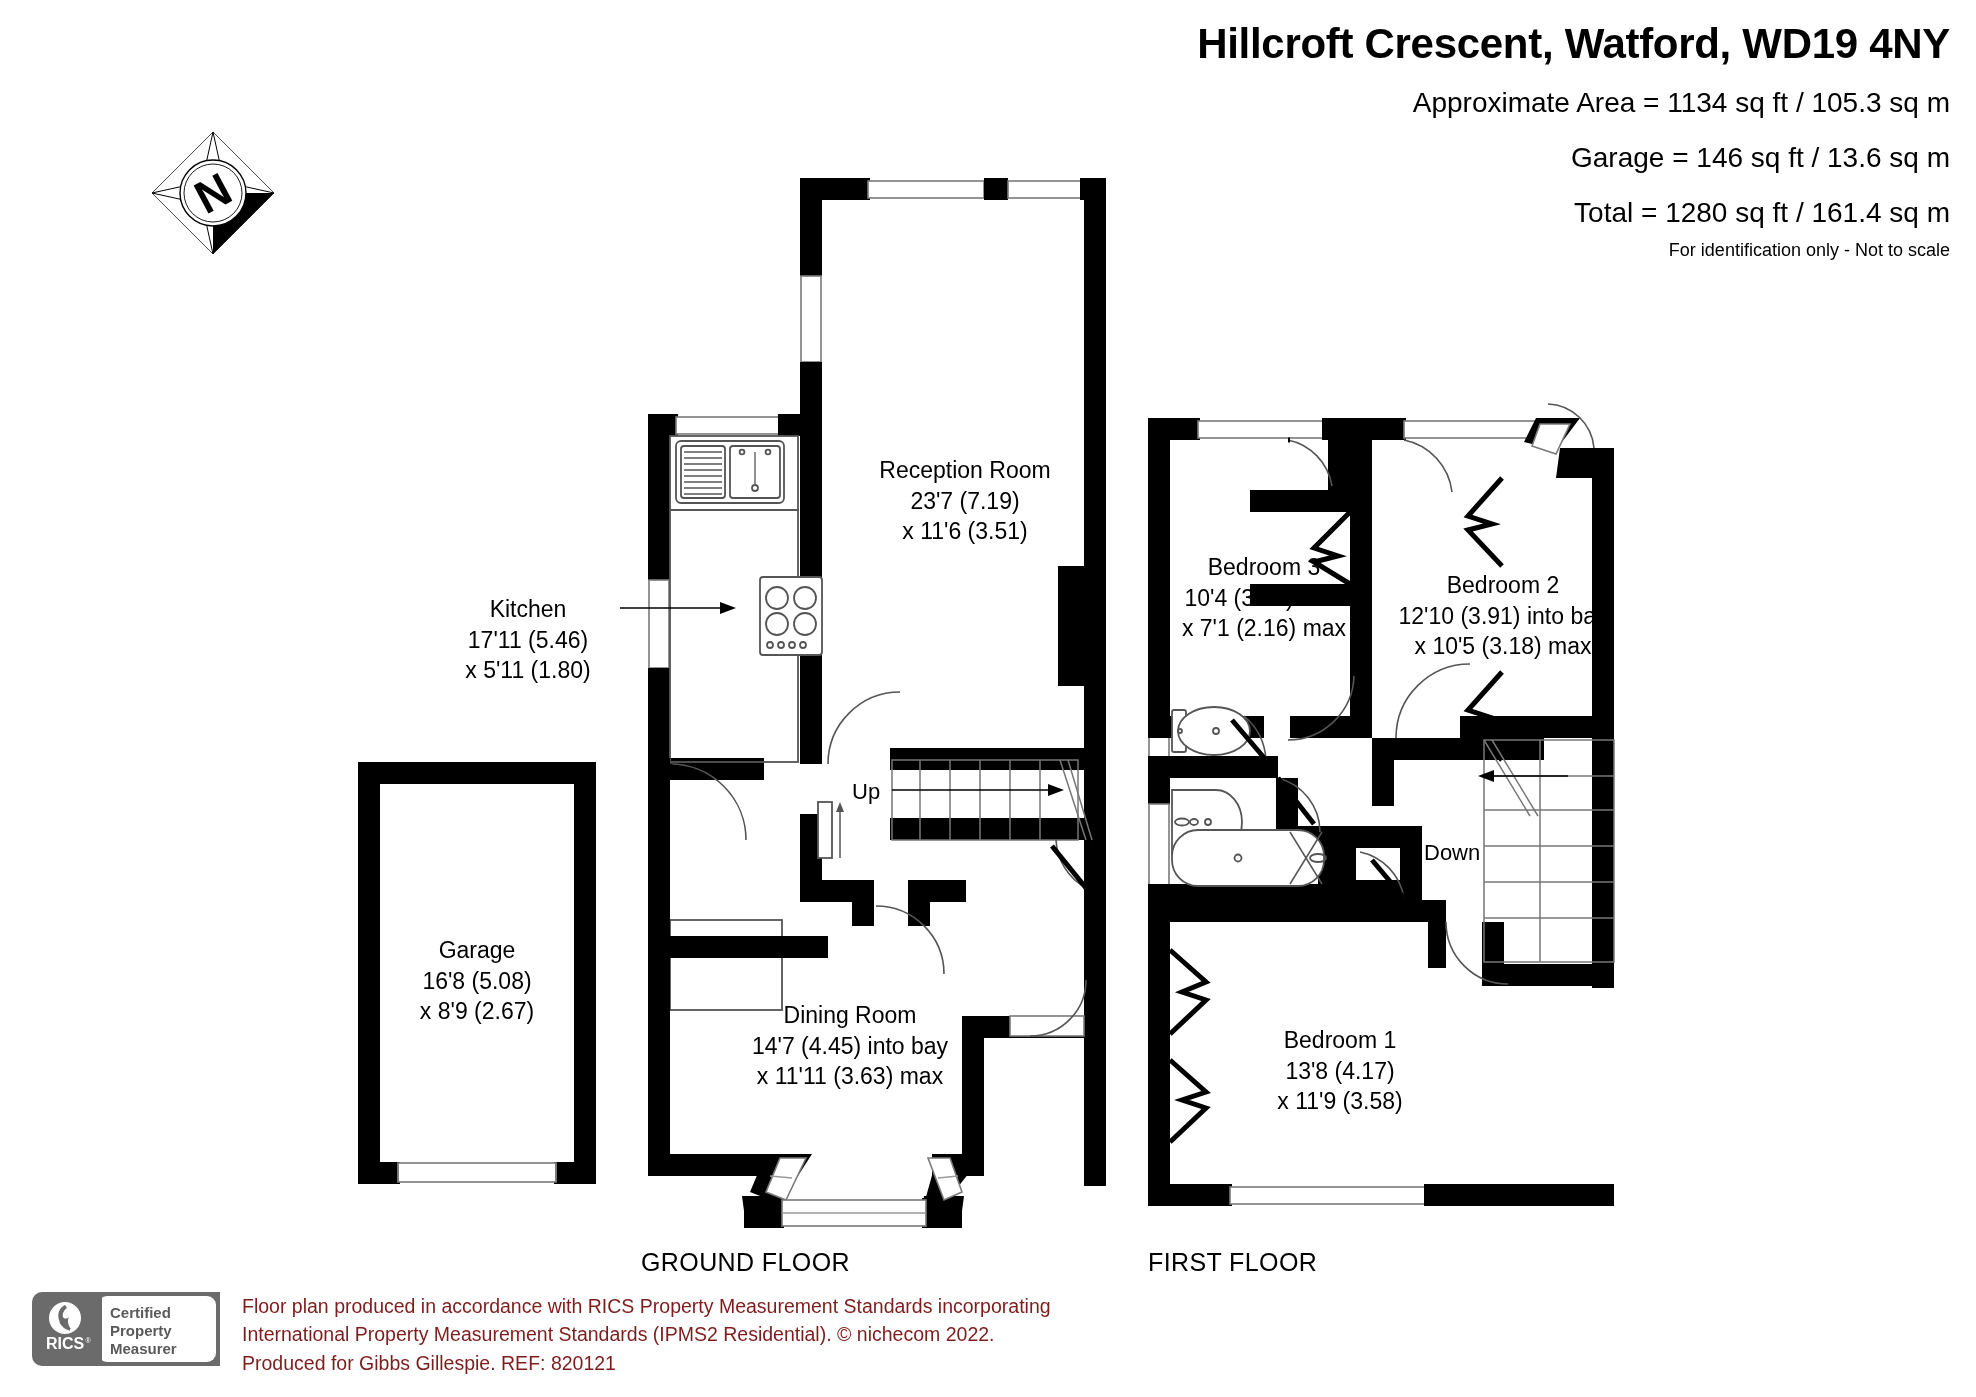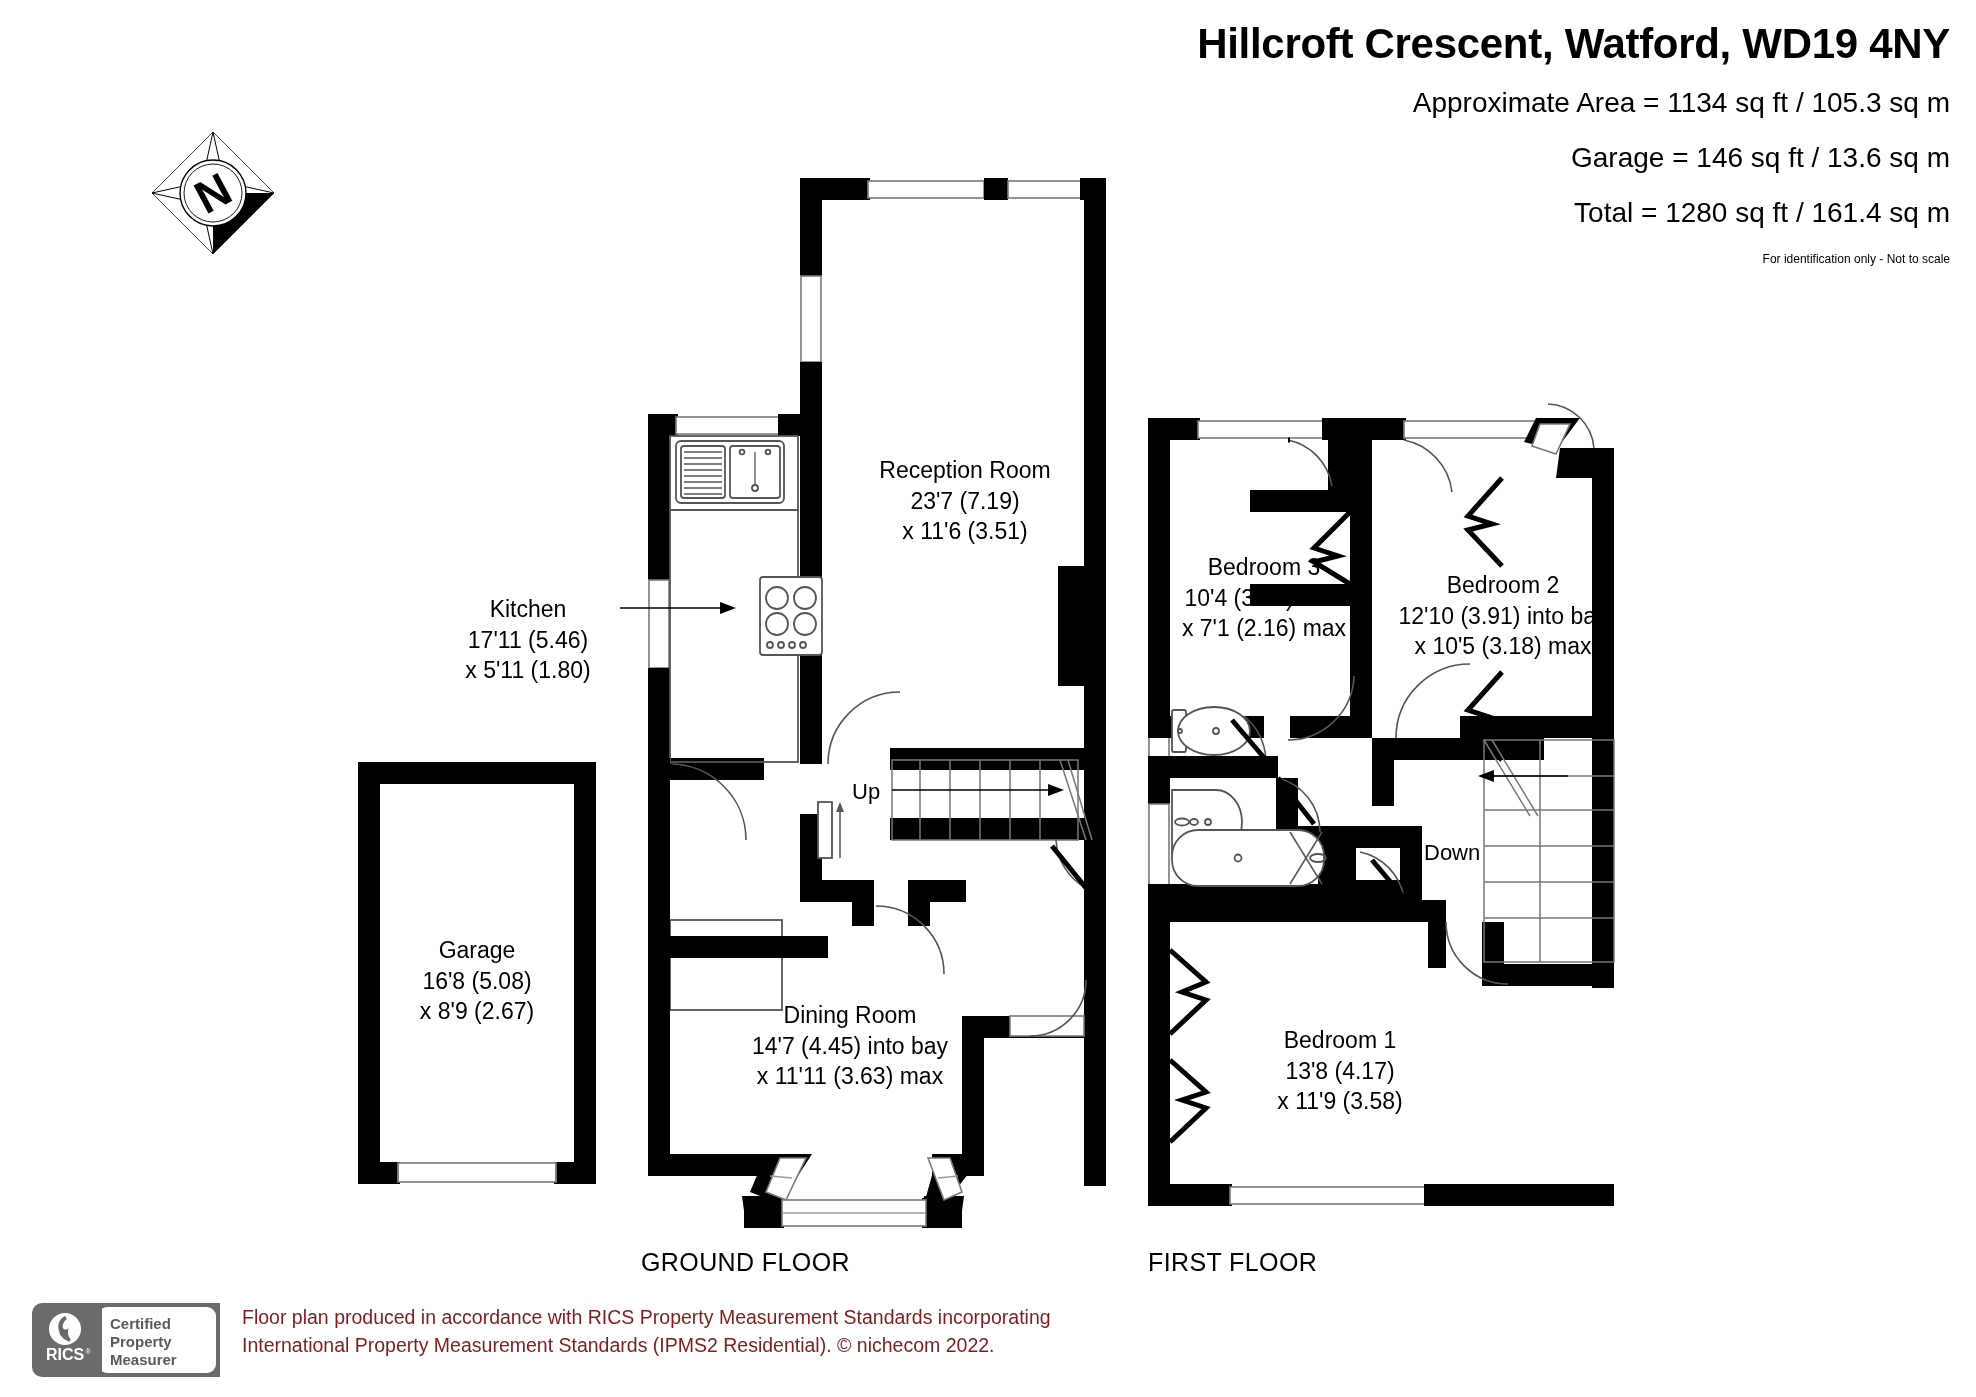--- a/index.html
+++ b/index.html
@@ -34,22 +34,22 @@
     white-space: nowrap;
   }
   .area-line {
     font-size: 28px;
     line-height: 1.32;
     margin-top: 18px;
     white-space: nowrap;
   }
   #area-block { margin-top: 14px; }
   #disclaimer {
-    font-size: 12px;
-    margin-top: 20px;
+    font-size: 18px;
+    margin-top: 8px;
     white-space: nowrap;
   }
 
   
   #compass {
     position: absolute;
     left: 148px;
     top: 128px;
     width: 130px;
     height: 130px;
@@ -513,14 +513,15 @@
     <text x="33" y="57" font-family="'Liberation Sans', sans-serif" font-size="16" font-weight="bold" fill="#ffffff" text-anchor="middle">RICS</text>
     <text x="56" y="51" font-family="'Liberation Sans', sans-serif" font-size="7" fill="#ffffff" text-anchor="middle">®</text>
     <text x="78" y="26" font-family="'Liberation Sans', sans-serif" font-size="15" font-weight="bold" fill="#5a5a5a">Certified</text>
     <text x="78" y="44" font-family="'Liberation Sans', sans-serif" font-size="15" font-weight="bold" fill="#5a5a5a">Property</text>
     <text x="78" y="62" font-family="'Liberation Sans', sans-serif" font-size="15" font-weight="bold" fill="#5a5a5a">Measurer</text>
   </svg>
 
   <div id="footer-text">
     <div>Floor plan produced in accordance with RICS Property Measurement Standards incorporating</div>
     <div>International Property Measurement Standards (IPMS2 Residential).   © nichecom 2022.</div>
+    <div>Produced for Gibbs Gillespie.   REF: 820121</div>
   </div>
 </div>
 
 </body></html>

